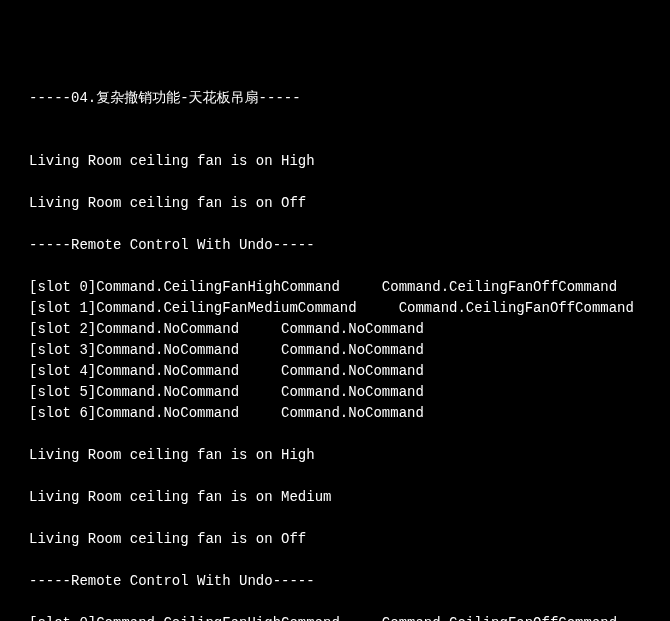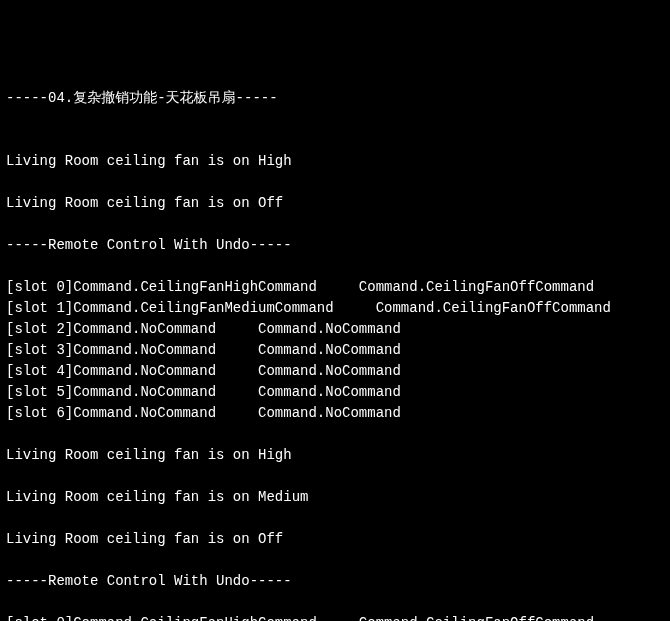--- a/index.html
+++ b/index.html
@@ -15,20 +15,21 @@
       line-height: 1.5;
       padding: 4px 6px;
       width: 670px;
       height: 621px;
       overflow: hidden;
       white-space: pre;
     }
     .line {
       display: block;
       min-height: 1.5em;
+      margin-left: 23px;
     }
   </style>
 </head>
 <body>
 
 
 
 <div><span class="line">-----04.复杂撤销功能-天花板吊扇-----</span><span class="line"></span><span class="line"></span><span class="line">Living Room ceiling fan is on High</span><span class="line"></span><span class="line">Living Room ceiling fan is on Off</span><span class="line"></span><span class="line">-----Remote Control With Undo-----</span><span class="line"></span><span class="line">[slot 0]Command.CeilingFanHighCommand     Command.CeilingFanOffCommand</span><span class="line">[slot 1]Command.CeilingFanMediumCommand     Command.CeilingFanOffCommand</span><span class="line">[slot 2]Command.NoCommand     Command.NoCommand</span><span class="line">[slot 3]Command.NoCommand     Command.NoCommand</span><span class="line">[slot 4]Command.NoCommand     Command.NoCommand</span><span class="line">[slot 5]Command.NoCommand     Command.NoCommand</span><span class="line">[slot 6]Command.NoCommand     Command.NoCommand</span><span class="line"></span><span class="line">Living Room ceiling fan is on High</span><span class="line"></span><span class="line">Living Room ceiling fan is on Medium</span><span class="line"></span><span class="line">Living Room ceiling fan is on Off</span><span class="line"></span><span class="line">-----Remote Control With Undo-----</span><span class="line"></span><span class="line">[slot 0]Command.CeilingFanHighCommand     Command.CeilingFanOffCommand</span></div>
 
 

